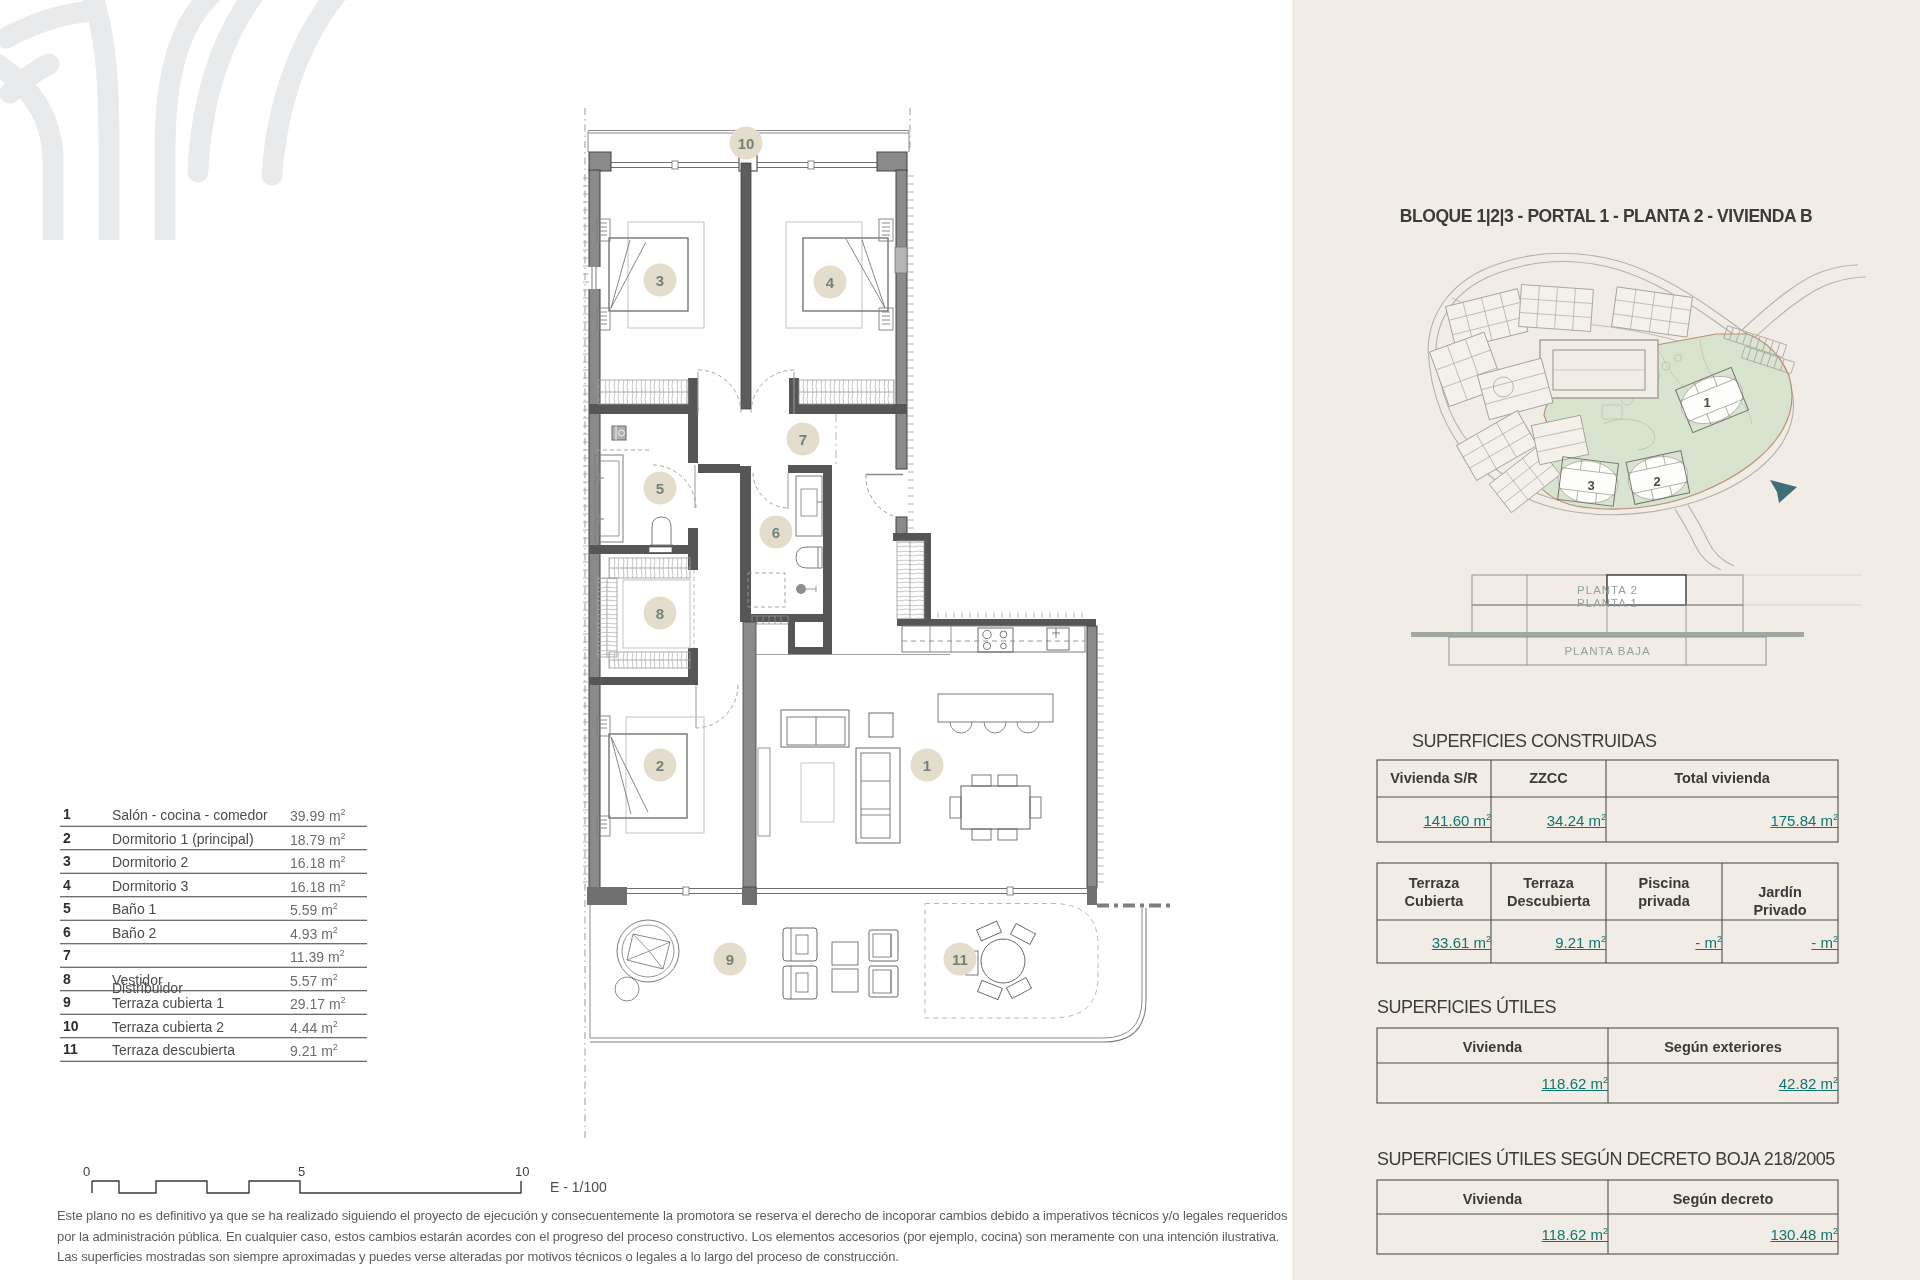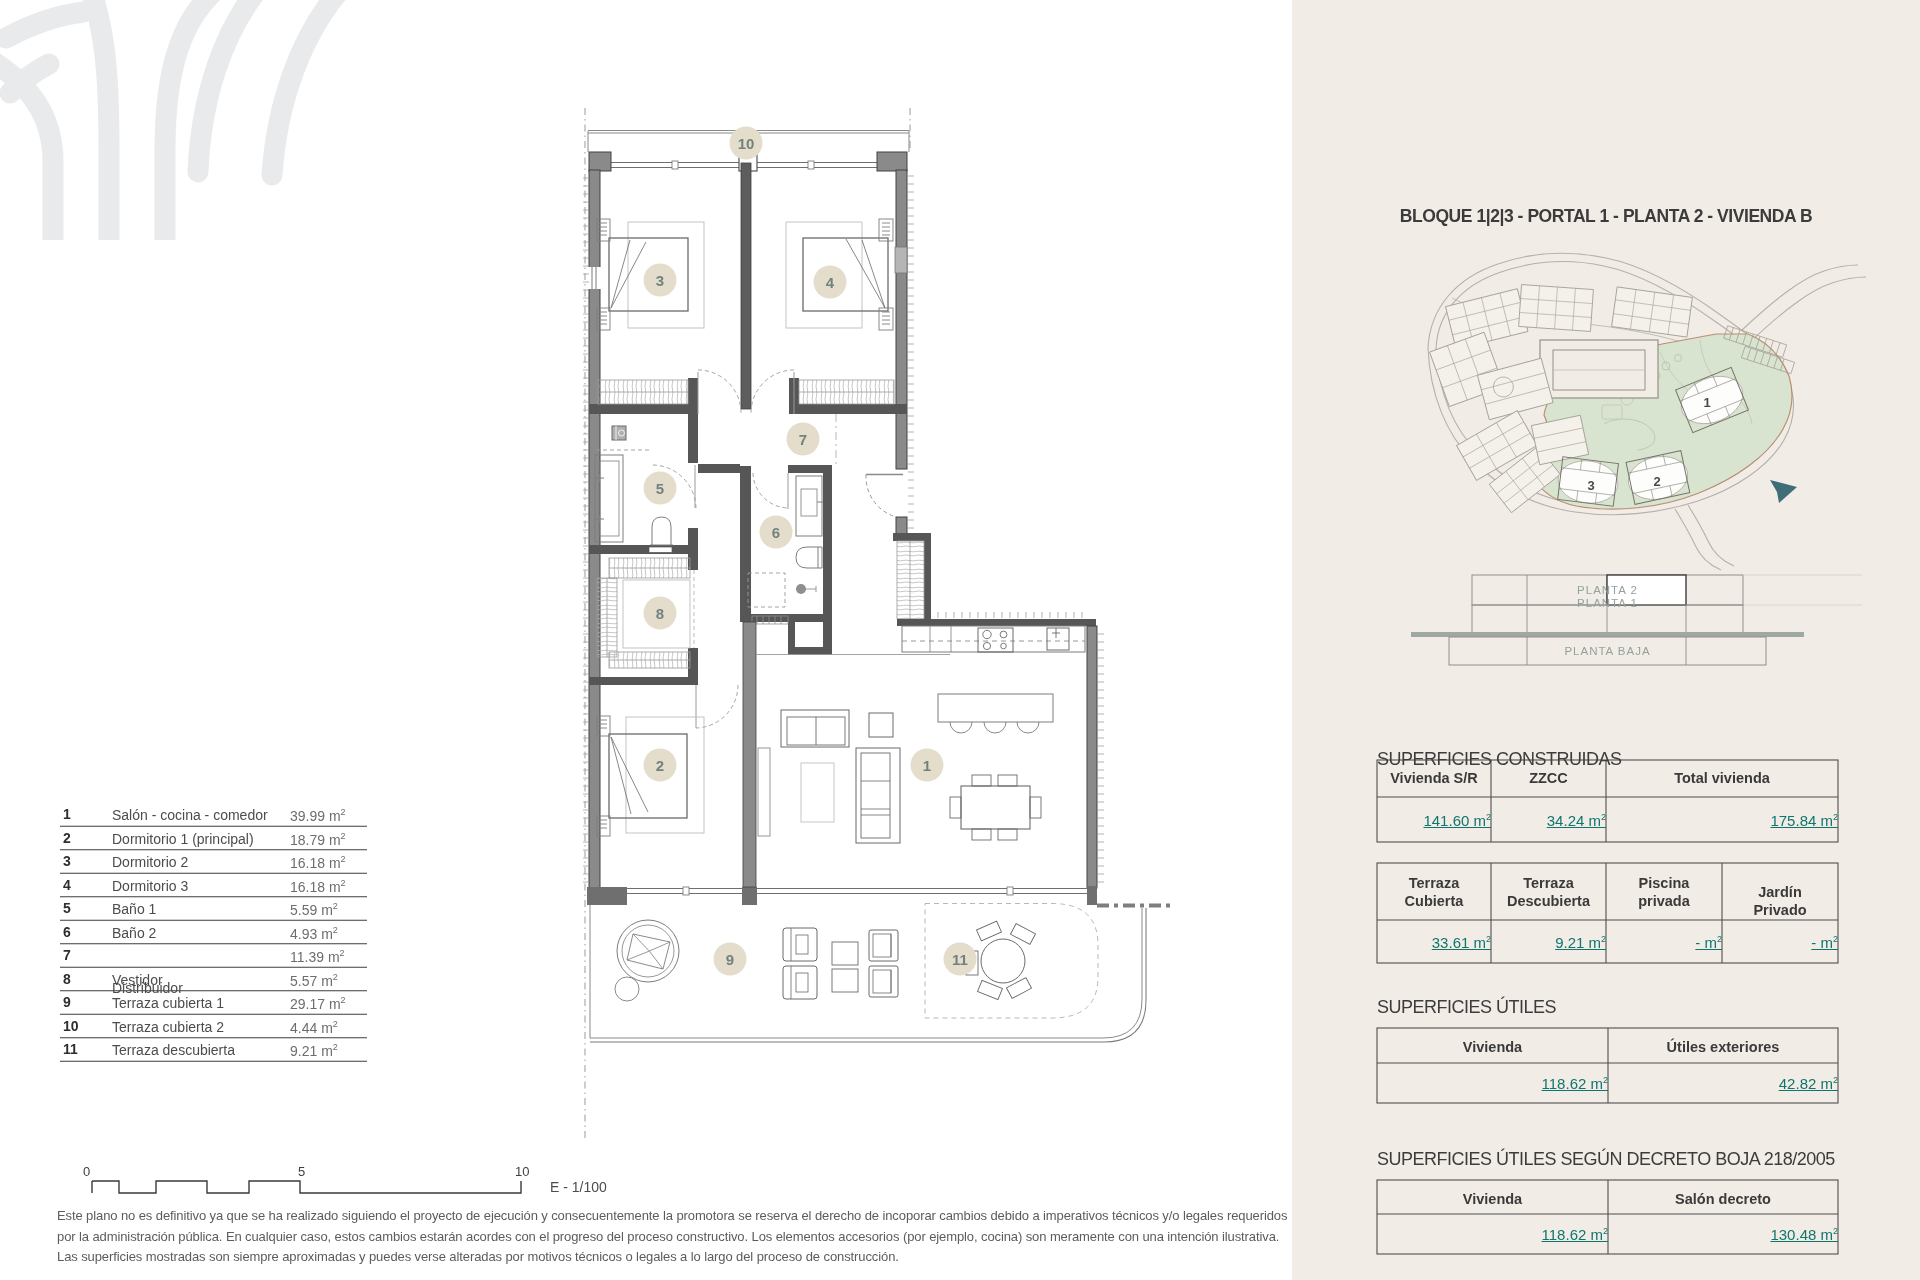--- a/index.html
+++ b/index.html
@@ -755,43 +755,43 @@
 <div class="abs" style="left:550px;top:1179px;font-size:14px;color:#4c4c4c;">E - 1/100</div>
 
 <div class="abs disc" style="left:57px;top:1206px;">Este plano no es definitivo ya que se ha realizado siguiendo el proyecto de ejecución y consecuentemente la promotora se reserva el derecho de incoporar cambios debido a imperativos técnicos y/o legales requeridos<br>por la administración pública. En cualquier caso, estos cambios estarán acordes con el progreso del proceso constructivo. Los elementos accesorios (por ejemplo, cocina) son meramente con una intención ilustrativa.<br>Las superficies mostradas son siempre aproximadas y puedes verse alteradas por motivos técnicos o legales a lo largo del proceso de construcción.</div>
 
 <div class="abs" style="left:1292px;top:206px;width:628px;text-align:center;font-size:17.5px;font-weight:bold;letter-spacing:-0.45px;color:#3b3b3b;">BLOQUE 1|2|3 - PORTAL 1 - PLANTA 2 - VIVIENDA B</div>
 
 <div class="abs pl" style="left:1472px;top:584px;width:271px;">PLANTA 2</div>
 <div class="abs pl" style="left:1472px;top:597px;width:271px;">PLANTA 1</div>
 <div class="abs pl" style="left:1449px;top:645px;width:317px;">PLANTA BAJA</div>
 
-<div class="abs h1r" style="left:1377px;top:731px;margin-top:18px;">SUPERFICIES CONSTRUIDAS</div>
+<div class="abs h1r" style="left:1412px;top:731px;">SUPERFICIES CONSTRUIDAS</div>
 
 <div class="abs th" style="left:1377px;top:769px;width:114px;">Vivienda S/R</div>
 <div class="abs th" style="left:1491px;top:769px;width:115px;">ZZCC</div>
 <div class="abs th" style="left:1606px;top:769px;width:232px;">Total vivienda</div>
 <div class="abs td" style="left:1377px;top:812px;width:114px;">141.60 m<sup>2</sup></div>
 <div class="abs td" style="left:1491px;top:812px;width:115px;">34.24 m<sup>2</sup></div>
 <div class="abs td" style="left:1606px;top:812px;width:232px;">175.84 m<sup>2</sup></div>
 
 <div class="abs th" style="left:1377px;top:874px;width:114px;">Terraza<br>Cubierta</div>
 <div class="abs th" style="left:1491px;top:874px;width:115px;">Terraza<br>Descubierta</div>
 <div class="abs th" style="left:1606px;top:874px;width:116px;">Piscina<br>privada</div>
 <div class="abs th" style="left:1722px;top:874px;width:116px;margin-top:9px;">Jardín<br>Privado</div>
 <div class="abs td" style="left:1377px;top:934px;width:114px;">33.61 m<sup>2</sup></div>
 <div class="abs td" style="left:1491px;top:934px;width:115px;">9.21 m<sup>2</sup></div>
 <div class="abs td" style="left:1606px;top:934px;width:116px;">- m<sup>2</sup></div>
 <div class="abs td" style="left:1722px;top:934px;width:116px;">- m<sup>2</sup></div>
 
 <div class="abs h1r" style="left:1377px;top:997px;">SUPERFICIES ÚTILES</div>
 
 <div class="abs th" style="left:1377px;top:1038px;width:231px;">Vivienda</div>
-<div class="abs th" style="left:1608px;top:1038px;width:230px;">Útiles exteriores</div>
+<div class="abs th" style="left:1608px;top:1038px;width:230px;">Según exteriores</div>
 <div class="abs td" style="left:1377px;top:1075px;width:231px;">118.62 m<sup>2</sup></div>
 <div class="abs td" style="left:1608px;top:1075px;width:230px;">42.82 m<sup>2</sup></div>
 
 <div class="abs h1r" style="left:1377px;top:1149px;">SUPERFICIES ÚTILES SEGÚN DECRETO BOJA 218/2005</div>
 
 <div class="abs th" style="left:1377px;top:1190px;width:231px;">Vivienda</div>
-<div class="abs th" style="left:1608px;top:1190px;width:230px;">Salón decreto</div>
+<div class="abs th" style="left:1608px;top:1190px;width:230px;">Según decreto</div>
 <div class="abs td" style="left:1377px;top:1226px;width:231px;">118.62 m<sup>2</sup></div>
 <div class="abs td" style="left:1608px;top:1226px;width:230px;">130.48 m<sup>2</sup></div>
 
 </body></html>

